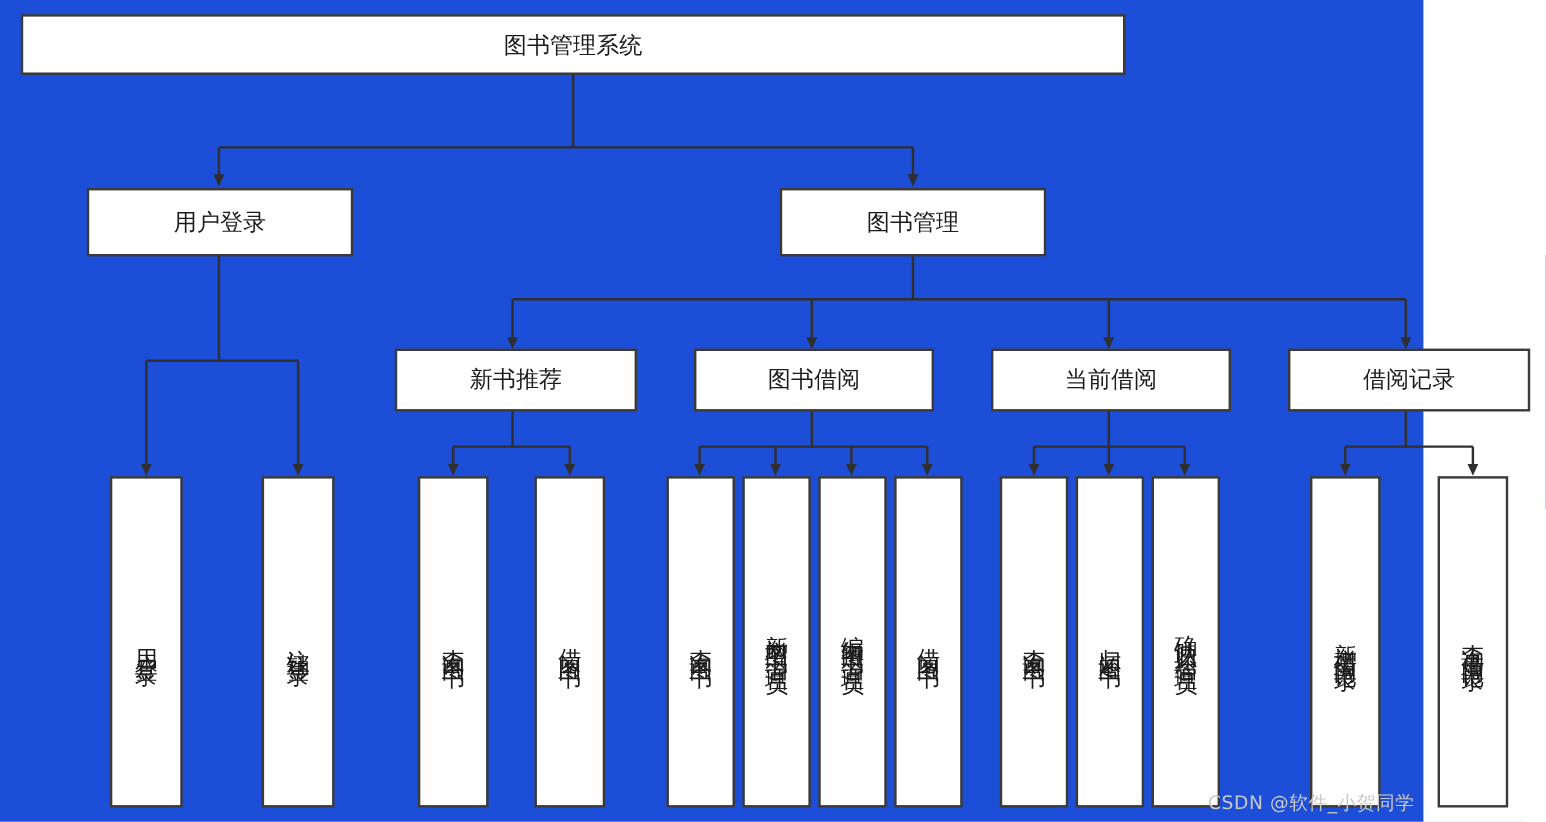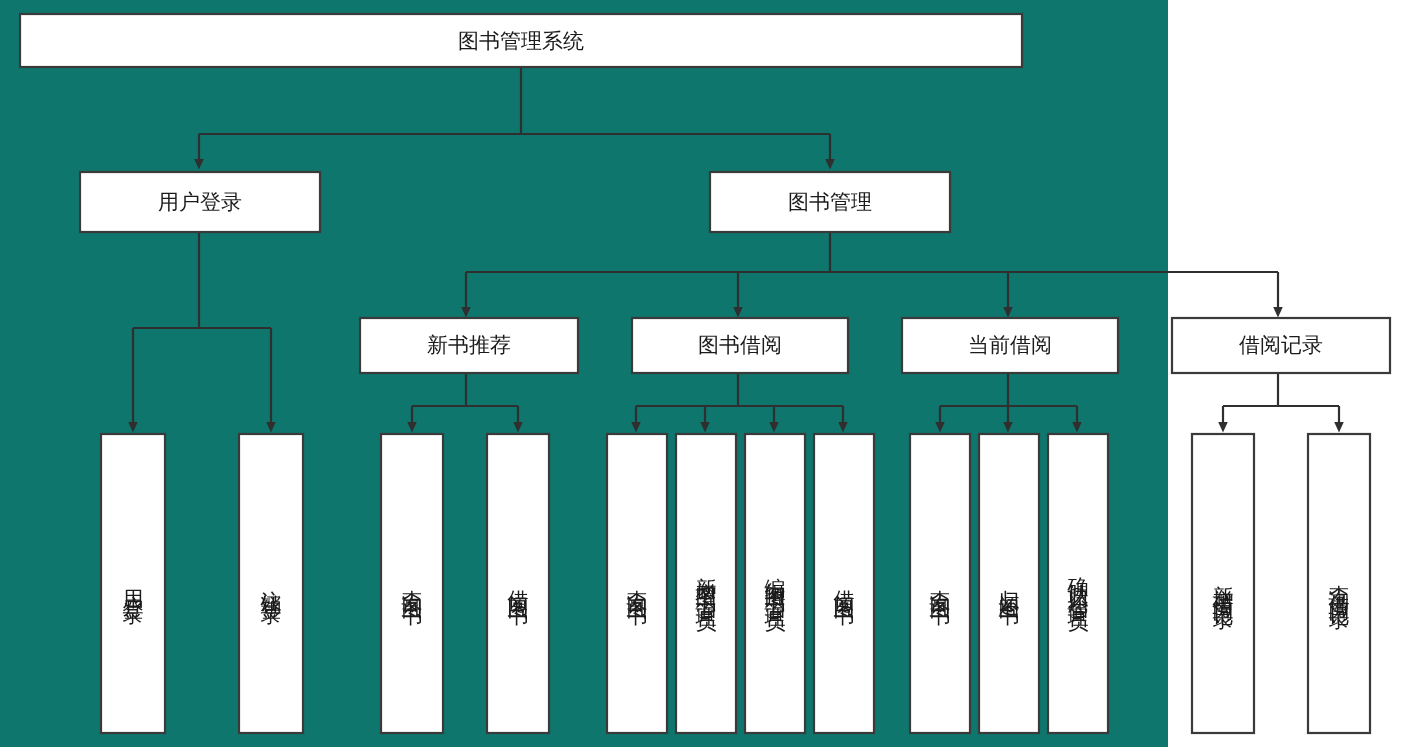--- a/index.html
+++ b/index.html
@@ -8,23 +8,23 @@
     background: #ffffff;
   }
   body {
     width: 1405px;
     height: 747px;
     font-family: "DejaVu Sans", "Liberation Sans", sans-serif;
     overflow: hidden;
   }
   #diagram-root {
     position: relative;
-    width: 1168px;
+    width: 1294px;
     height: 747px;
-    background: #0f766e;
+    background: #1d4ed8;
   }
   svg#chart-svg {
     position: absolute;
     left: 0;
     top: 0;
     width: 1405px;
     height: 747px;
   }
   .node-rect {
     fill: #ffffff;
@@ -222,14 +222,15 @@
       <text class="node-label-v" x="1223" y="583">新增借阅记录</text>
     </g>
 
     <g>
       <rect class="node-rect" x="1308" y="434" width="62" height="299"></rect>
       <text class="node-label-v" x="1339" y="583">查询借阅记录</text>
     </g>
 
   </svg>
 
+  <div class="watermark">CSDN @软件_小贺同学</div>
 
 </div>
 
 </body></html>

